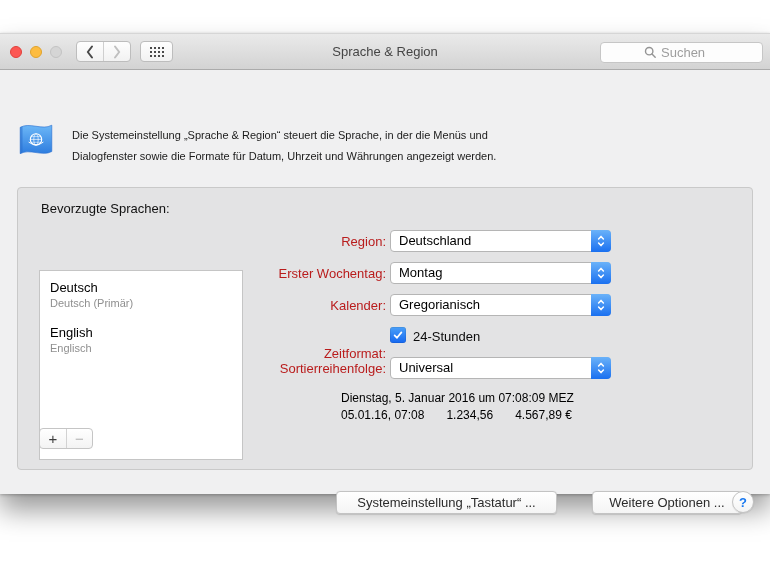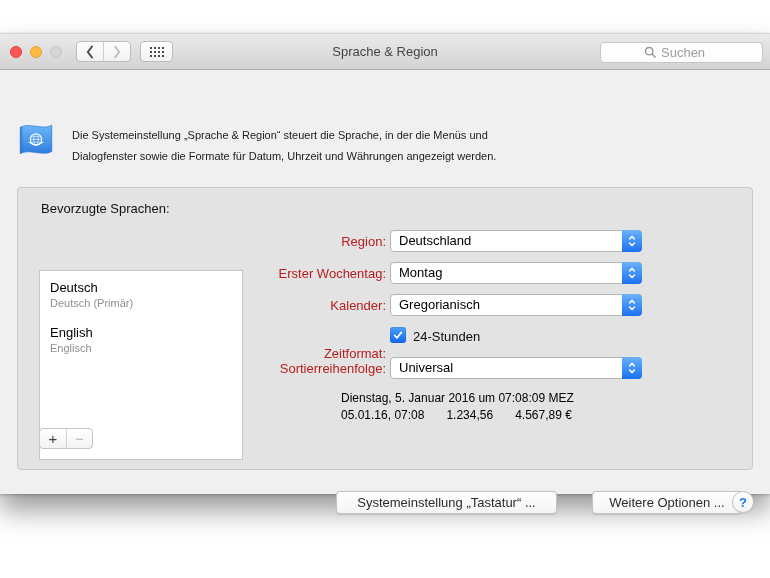--- a/index.html
+++ b/index.html
@@ -62,21 +62,21 @@
 
   .addrem { position:absolute; left:21px; top:240px; display:flex; height:21px;
     border:1px solid #c5c5c5; border-radius:4px; overflow:hidden;
     background:linear-gradient(#ffffff,#f3f3f3); }
   .addrem button { width:26px; border:none; background:transparent; font-size:15px;
     line-height:18px; cursor:pointer; font-family:inherit; }
   .addrem .add { color:#3c3c3c; }
   .addrem .rem { color:#b3b3b3; border-left:1px solid #d2d2d2; }
 
   .flabel { position:absolute; width:268px; left:100px; text-align:right; font-size:13px; color:#b91c1c; }
-  .popup { position:absolute; left:372px; width:252px; height:22px; background:#fff;
+  .popup { position:absolute; left:372px; width:221px; height:22px; background:#fff;
     border:1px solid #b5b5b5; border-radius:4px; cursor:pointer; }
   .popup .val { position:absolute; left:8px; top:2px; font-size:13px; color:#000; }
   .popup .cap { position:absolute; right:-1px; top:-1px; width:20px; height:22px;
     background:linear-gradient(#6ab2f9,#1a70f0); border-radius:0 4px 4px 0;
     display:flex; align-items:center; justify-content:center; }
 
   .checkbox { position:absolute; left:372px; width:16px; height:16px; border-radius:3px;
     background:linear-gradient(#4aa0f8,#1568f0); display:flex; align-items:center;
     justify-content:center; cursor:pointer; box-shadow:inset 0 0 0 .5px rgba(0,0,0,.15); }
   .cblabel { position:absolute; left:395px; font-size:13px; color:#0c0c0c; }

